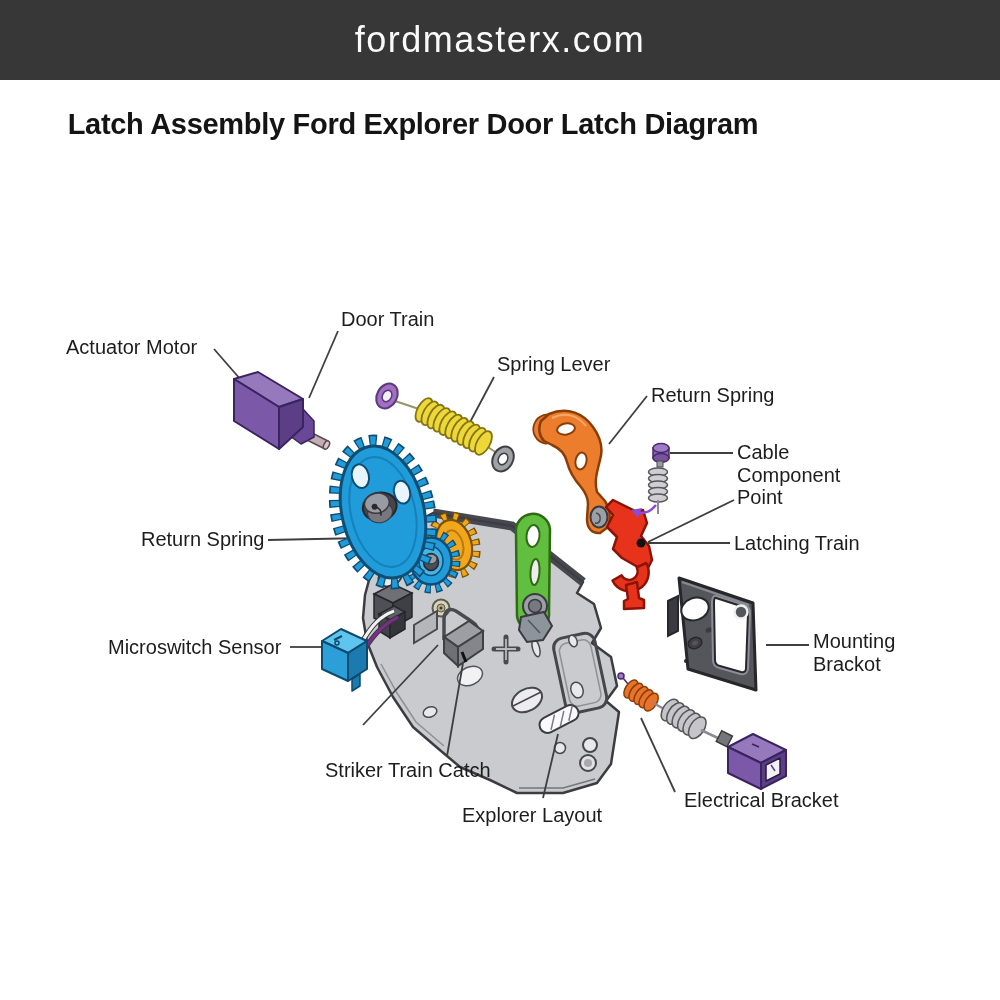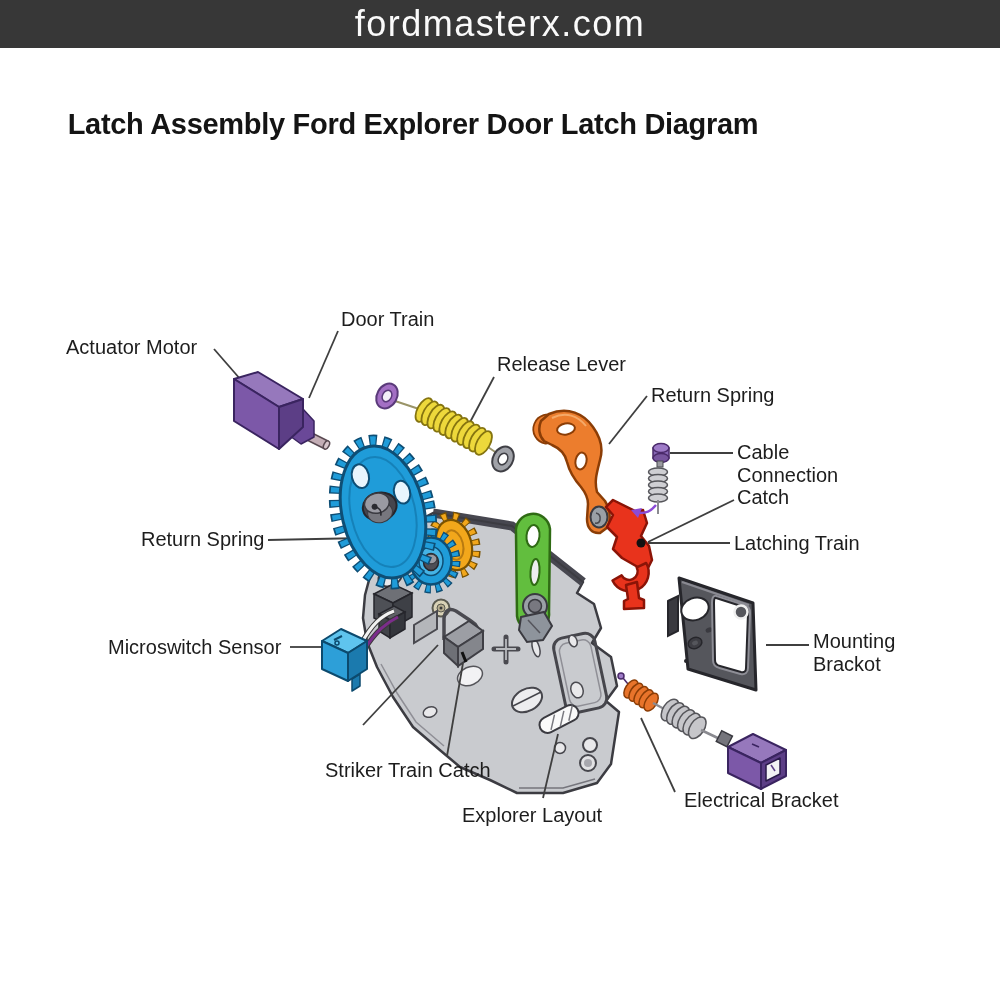--- a/index.html
+++ b/index.html
@@ -1,18 +1,18 @@
 <!DOCTYPE html>
 <html><head>
 <meta charset="utf-8">
 <style>
   html,body{margin:0;padding:0;background:#fff;}
   .stage{position:relative;width:1000px;height:1000px;background:#fff;overflow:hidden;
          font-family:"Liberation Sans","DejaVu Sans",sans-serif;}
-  .site-header{position:absolute;left:0;top:0;width:1000px;height:48px;background:#373737;
+  .site-header{position:absolute;left:0;top:0;width:1000px;height:80px;background:#373737;
                display:flex;align-items:center;justify-content:center;}
   .site-header span{color:#fafafa;font-size:36px;letter-spacing:1.5px;font-weight:400;}
   .page-title{position:absolute;left:0;top:108px;width:826px;text-align:center;margin:0;
               font-size:29px;font-weight:700;color:#141414;letter-spacing:-0.3px;}
   .diagram{position:absolute;left:0;top:0;width:1000px;height:1000px;}
   .diagram svg{position:absolute;left:0;top:0;}
   .lbl{position:absolute;font-size:20px;line-height:22.5px;color:#1d1d1d;white-space:nowrap;}
   .lbl.wrap{white-space:normal;}
 </style>
 </head>
@@ -276,23 +276,23 @@
         <path d="M 363,725 L 438,645"></path>
         <path d="M 447,756 L 463,663"></path>
         <path d="M 543,798 L 558,734"></path>
         <path d="M 675,792 L 641,718"></path>
       </g>
       <circle cx="641" cy="543" r="4.5" fill="#111111"></circle>
     </svg>
 
     <div class="lbl" style="left:66px;top:336px">Actuator Motor</div>
     <div class="lbl" style="left:341px;top:308px">Door Train</div>
-    <div class="lbl" style="left:497px;top:353px">Release Lever</div>
+    <div class="lbl" style="left:497px;top:353px">Spring Lever</div>
     <div class="lbl" style="left:651px;top:384px">Return Spring</div>
-    <div class="lbl wrap" style="left:737px;top:441px;width:118px">Cable Connection Catch</div>
+    <div class="lbl wrap" style="left:737px;top:441px;width:118px">Cable Component Point</div>
     <div class="lbl" style="left:734px;top:532px">Latching Train</div>
     <div class="lbl" style="left:141px;top:528px">Return Spring</div>
     <div class="lbl" style="left:108px;top:636px">Microswitch Sensor</div>
     <div class="lbl" style="left:325px;top:759px">Striker Train Catch</div>
     <div class="lbl" style="left:462px;top:804px">Explorer Layout</div>
     <div class="lbl" style="left:684px;top:789px">Electrical Bracket</div>
     <div class="lbl wrap" style="left:813px;top:630px;width:105px">Mounting Brackot</div>
   </div>
 </div>
 

